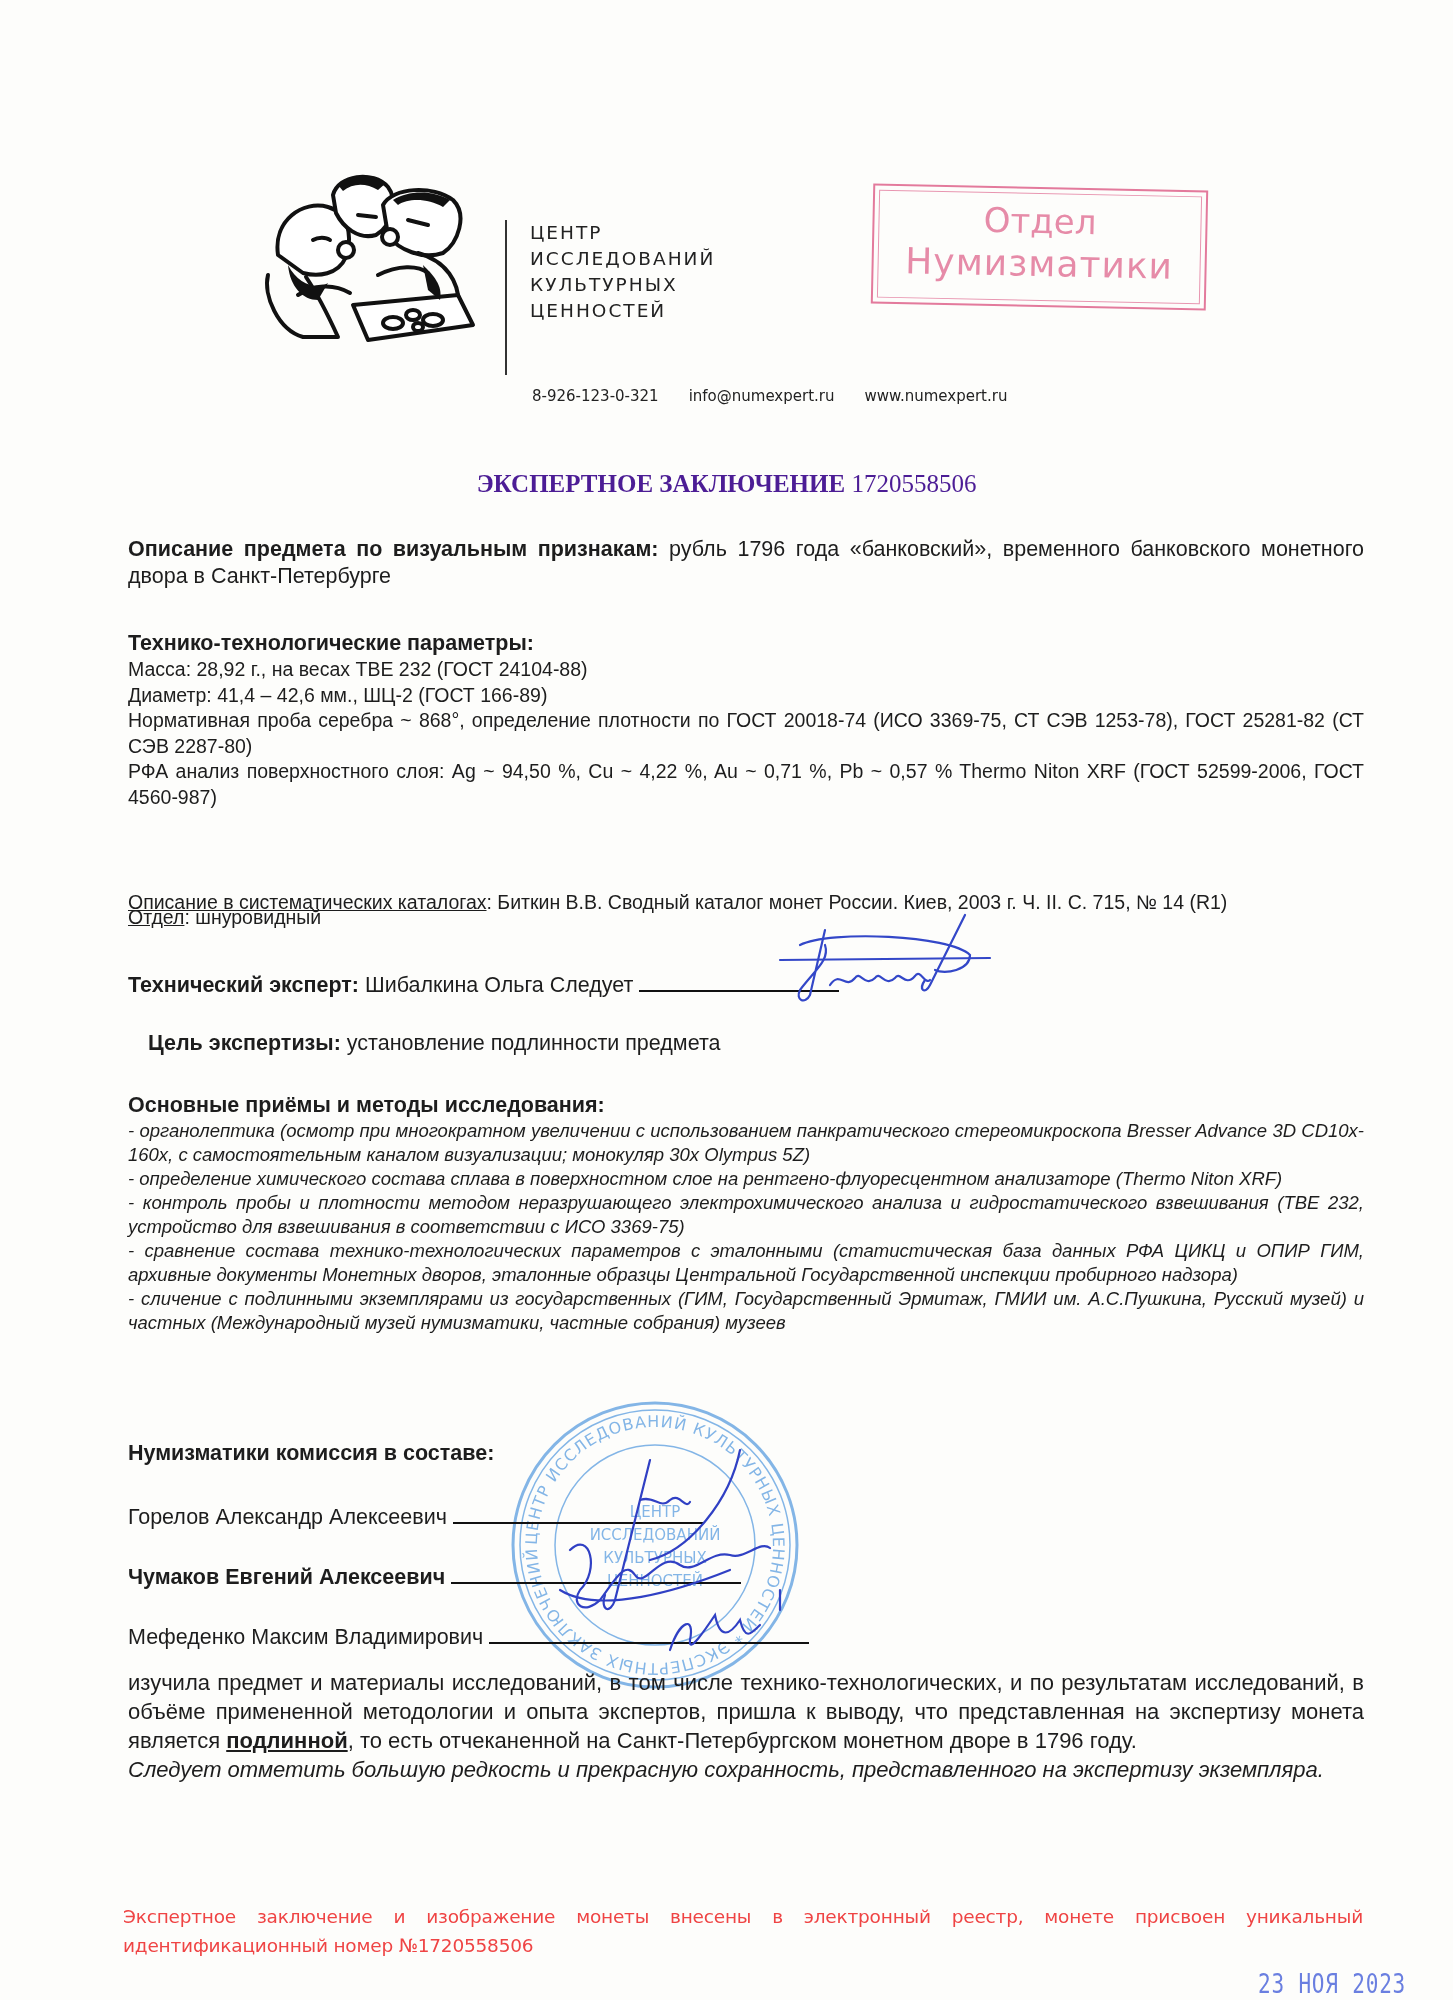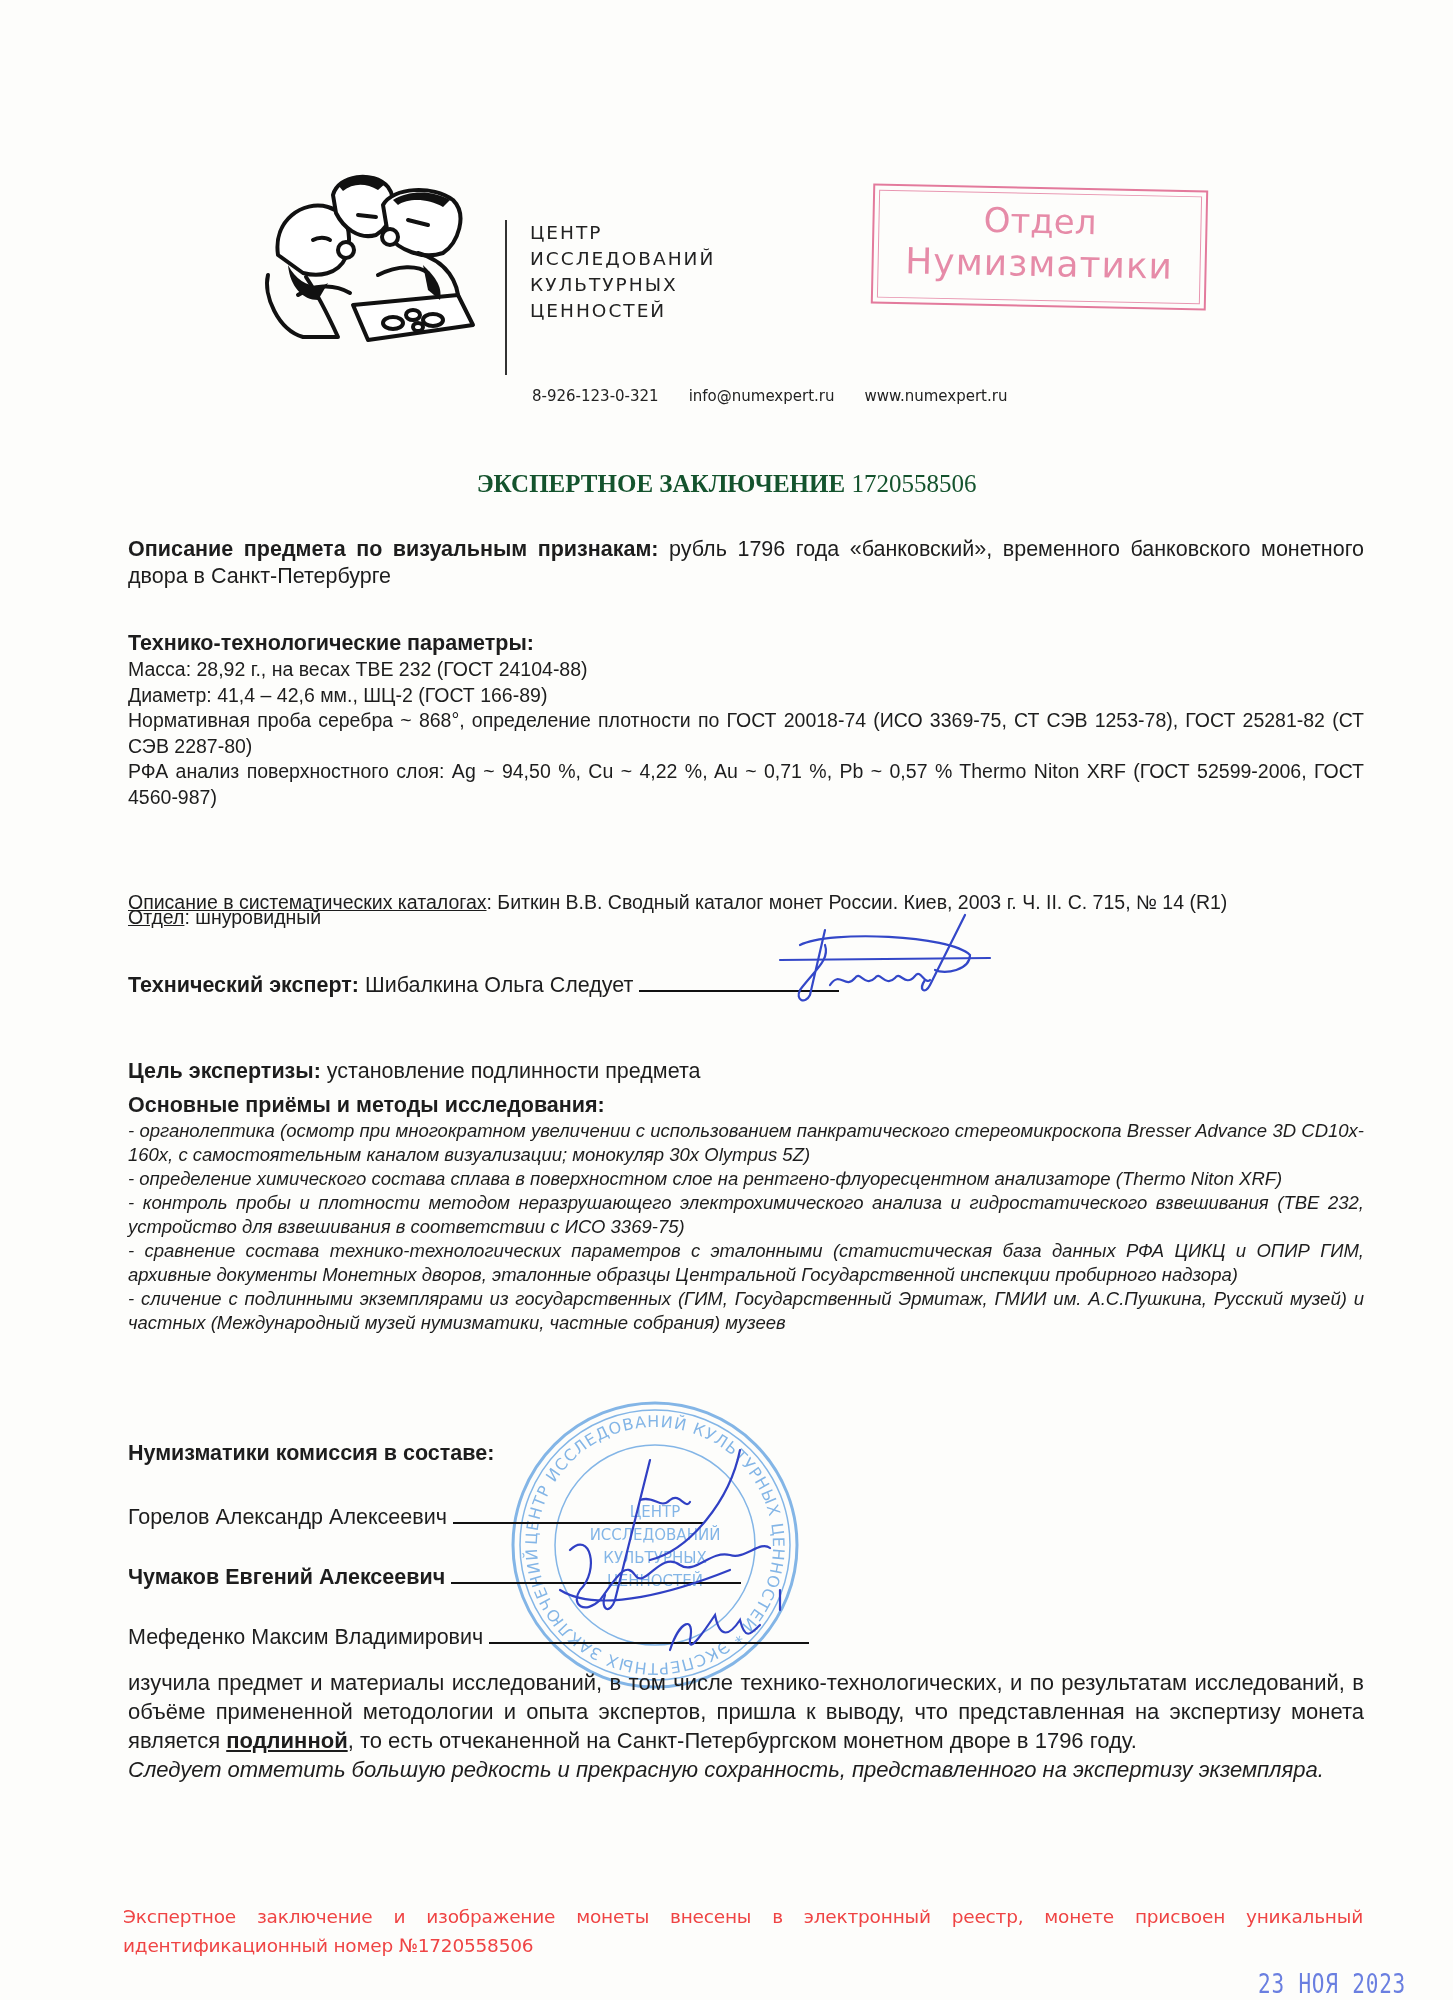--- a/index.html
+++ b/index.html
@@ -19,21 +19,21 @@
   .org-name div { white-space: nowrap; }
   .contacts { left: 532px; top: 387px; font-size: 15px; color: #222; font-family: "DejaVu Sans", sans-serif; display: flex; gap: 30px; }
 
   .stamp-dept { left: 872px; top: 187px; width: 335px; height: 120px; transform: rotate(1.2deg); }
   .stamp-dept .outer { position: absolute; inset: 0; border: 2px solid #e37a9c; }
   .stamp-dept .inner { position: absolute; inset: 6px; border: 1.5px solid #e895b0; }
   .stamp-dept .txt { position: absolute; left: 0; right: 0; text-align: center; color: #e2789a; font-family: "DejaVu Sans", sans-serif; opacity: 0.85; }
   .stamp-dept .t1 { top: 14px; font-size: 34px; }
   .stamp-dept .t2 { top: 56px; font-size: 36px; letter-spacing: 1px; }
 
-  .doc-title { left: 0; width: 1453px; top: 470px; text-align: center; font-family: "Liberation Serif", serif; font-size: 25px; color: #14532d; }
+  .doc-title { left: 0; width: 1453px; top: 470px; text-align: center; font-family: "Liberation Serif", serif; font-size: 25px; color: #4c1d95; }
   .doc-title b { font-weight: bold; }
 
   
   .p { left: 128px; width: 1236px; font-size: 21.5px; line-height: 27px; color: #1d1d1d; text-align: justify; }
   .p b { font-weight: bold; }
   .ul { text-decoration: underline; }
   .small { font-size: 19.5px; line-height: 25.5px; }
   .it { font-style: italic; font-size: 18.5px; line-height: 24px; }
 
   .sig-line { display: inline-block; border-bottom: 2px solid #111; height: 22px; vertical-align: baseline; }
@@ -128,21 +128,21 @@
 <svg class="sig" style="left:770px; top:900px; width:230px; height:110px;" viewBox="0 0 230 110">
   <g fill="none" stroke="#3347c8" stroke-width="2.2" stroke-linecap="round">
     <path d="M55 30 L40 95 C35 105 25 100 30 90 C45 70 60 60 55 45"></path>
     <path d="M30 45 C60 30 180 35 200 55 C200 70 175 75 165 70"></path>
     <path d="M60 85 C70 70 75 90 85 78 C90 70 95 88 105 78 C110 70 115 88 125 78 C130 70 135 88 145 76 C150 68 155 85 160 80"></path>
     <path d="M195 15 L160 85 C155 95 148 90 155 80"></path>
     <path d="M10 60 L220 58"></path>
   </g>
 </svg>
 
-<div class="abs p" style="top:1058px;">
+<div class="abs p" style="top:1030px;margin-left:20px;">
   <b>Цель экспертизы:</b>
   <span>установление подлинности предмета</span>
 </div>
 
 <div class="abs p" style="top:1092px;">
   <div><b>Основные приёмы и методы исследования:</b></div>
   <div class="it">- органолептика (осмотр при многократном увеличении с использованием панкратического стереомикроскопа Bresser Advance  3D CD10x-160x, с самостоятельным каналом визуализации; монокуляр 30x Olympus 5Z)</div>
   <div class="it">- определение химического состава сплава в поверхностном слое на рентгено-флуоресцентном анализаторе (Thermo Niton XRF)</div>
   <div class="it">- контроль пробы и плотности методом неразрушающего электрохимического анализа и гидростатического взвешивания (ТВЕ 232, устройство для взвешивания в соответствии с ИСО 3369-75)</div>
   <div class="it">- сравнение состава технико-технологических параметров с эталонными (статистическая база данных РФА ЦИКЦ и ОПИР ГИМ, архивные документы Монетных дворов, эталонные образцы Центральной Государственной инспекции пробирного надзора)</div>

